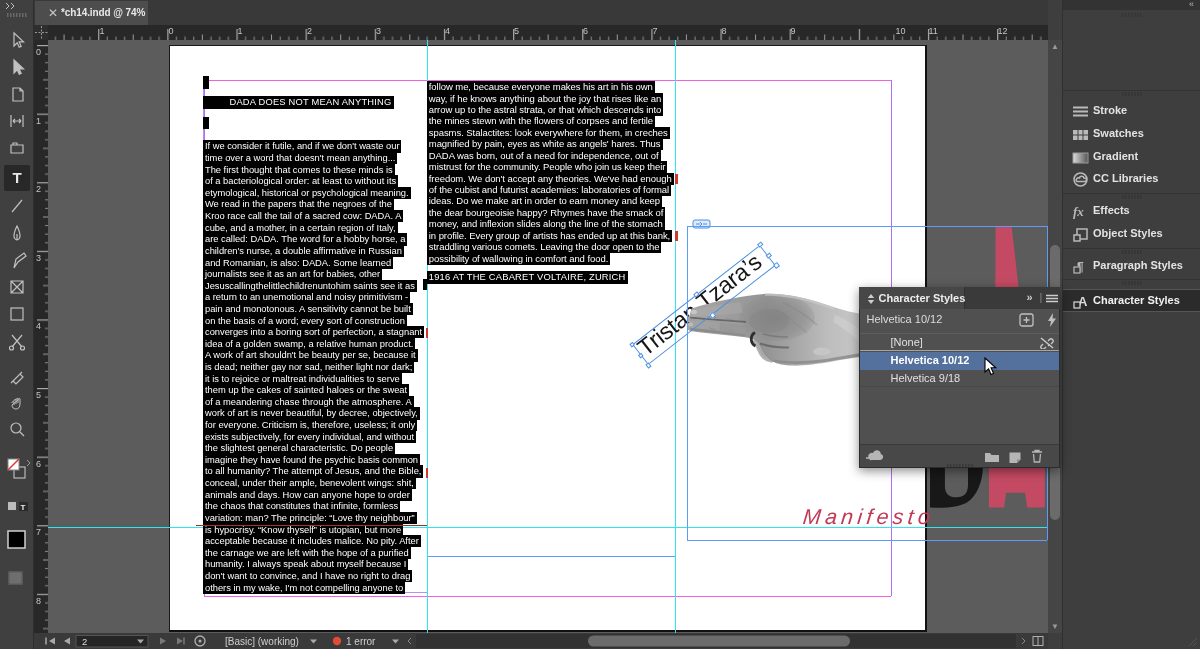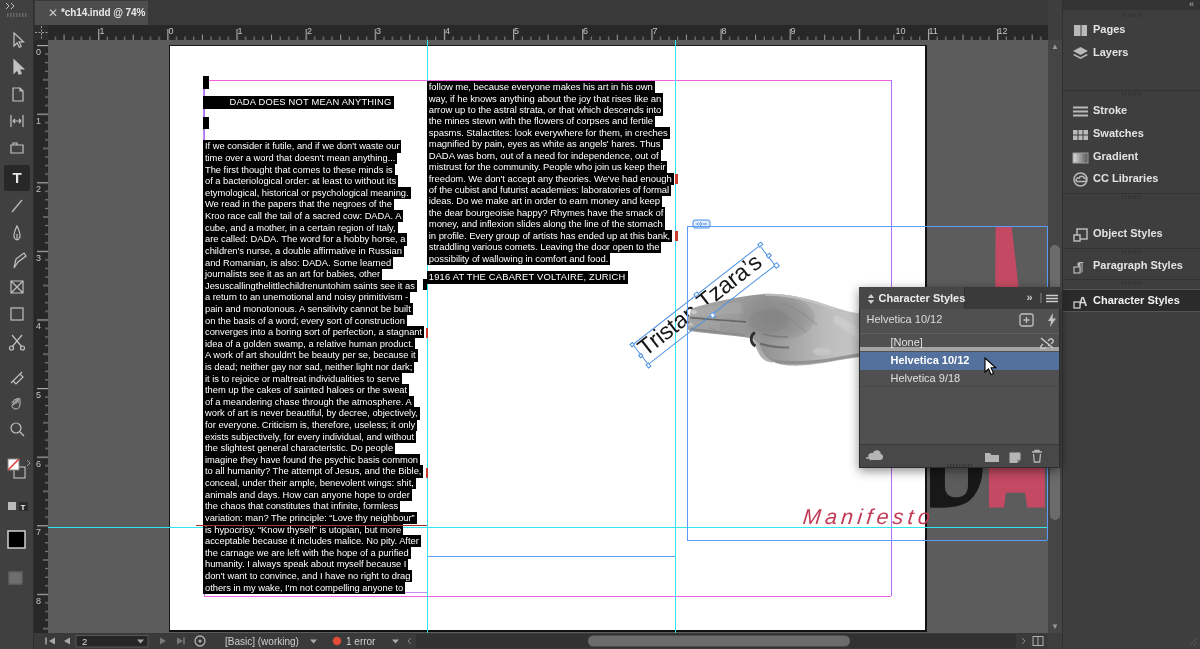--- a/index.html
+++ b/index.html
@@ -411,34 +411,20 @@
     </svg>
     <div style="position:absolute;left:4px;top:165px;width:26px;height:26px;background:#282828;border-radius:2px;"></div>
     <div style="position:absolute;left:4px;top:165px;width:26px;height:26px;color:#e8e8e8;font-size:15px;font-weight:bold;text-align:center;line-height:25px;">T</div>
   </div>
   <div class="abs" id="dock">
     <div style="position:absolute;left:0;top:0;width:138px;height:10px;background:#333;"></div>
     <div style="position:absolute;right:6px;top:-1px;color:#b5b5b5;font-size:9px;">«</div>
     <svg style="position:absolute;left:59px;top:13px;" width="20" height="4">
         <path d="M0 1 h20 M0 3 h20" stroke="#2d2d2d" stroke-dasharray="1.5,1.5"></path>
       </svg>
-    <div class="drow" style="top:19px;">
-        <svg width="17" height="17">
-          <path d="M2 3 h7 v11 h-7 z M9 3 h6 v11 h-6 z" fill="#b9b9b9"></path>
-          <path d="M9 3 v11" stroke="#3e3e3e"></path>
-        </svg>
-        <span class="lbl">Pages</span>
-      </div>
-    <div class="drow" style="top:42px;">
-        <svg width="17" height="17">
-          <path d="M8.5 2 L16 6 8.5 10 1 6 Z" fill="#b9b9b9"></path>
-          <path d="M2.5 9 L8.5 12.2 14.5 9 L16 10 8.5 14 1 10 Z" fill="#b9b9b9"></path>
-        </svg>
-        <span class="lbl">Layers</span>
-      </div>
     <div class="dsep" style="top:90px;"></div>
     <svg style="position:absolute;left:59px;top:92px;" width="20" height="4">
         <path d="M0 1 h20 M0 3 h20" stroke="#2d2d2d" stroke-dasharray="1.5,1.5"></path>
       </svg>
     <div class="drow" style="top:122.5px;">
         <svg width="17" height="17">
           <rect x="1" y="4" width="15" height="10" fill="#b9b9b9"></rect>
           <path d="M1 9 h15 M6 4 v10 M11 4 v10" stroke="#3e3e3e"></path>
         </svg>
         <span class="lbl">Swatches</span>
@@ -467,20 +453,26 @@
             <circle cx="8.5" cy="8.5" r="6.5"></circle>
             <path d="M5 10.5 c-2-1.5 0-4.5 2.5-3.5 c0-2.5 4-2.5 4.5 0 c2.5-.5 3.5 3 1 3.5 z"></path>
           </g>
         </svg>
         <span class="lbl">CC Libraries</span>
       </div>
     <div class="dsep" style="top:193px;"></div>
     <svg style="position:absolute;left:59px;top:195px;" width="20" height="4">
         <path d="M0 1 h20 M0 3 h20" stroke="#2d2d2d" stroke-dasharray="1.5,1.5"></path>
       </svg>
+    <div class="drow" style="top:199.5px;">
+        <svg width="17" height="17">
+          <text x="1" y="13" font-size="13" font-style="italic" fill="#b9b9b9" font-family="Liberation Serif">fx</text>
+        </svg>
+        <span class="lbl">Effects</span>
+      </div>
     <div class="drow" style="top:222.5px;">
         <svg width="17" height="17">
           <rect x="5" y="3" width="10" height="10" fill="none" stroke="#b9b9b9" stroke-width="1.5"></rect>
           <rect x="2" y="9" width="6" height="6" fill="#3e3e3e" stroke="#b9b9b9" stroke-width="1.5"></rect>
         </svg>
         <span class="lbl">Object Styles</span>
       </div>
     <div class="dsep" style="top:248px;"></div>
     <svg style="position:absolute;left:59px;top:250px;" width="20" height="4">
         <path d="M0 1 h20 M0 3 h20" stroke="#2d2d2d" stroke-dasharray="1.5,1.5"></path>
@@ -521,21 +513,21 @@
         <path d="M0 1.5 h12 M0 4.5 h12 M0 7.5 h12" stroke="#cdcdcd" stroke-width="1.4"></path>
       </svg>
     <div style="position:absolute;left:7px;top:25px;font-size:11px;color:#dcdcdc;">Helvetica 10/12</div>
     <svg style="position:absolute;left:159px;top:25px;" width="16" height="15">
         <rect x="1" y="1" width="13" height="12" rx="2" fill="none" stroke="#c0c0c0" stroke-width="1.3"></rect>
         <path d="M7.5 4 v6 M4.5 7 h6" stroke="#c0c0c0" stroke-width="1.3"></path>
       </svg>
     <svg style="position:absolute;left:186px;top:24px;" width="12" height="16">
         <path d="M7 1 L2 9 h3 L4 15 L10 6.5 h-3.4 z" fill="#c0c0c0"></path>
       </svg>
-    <div style="position:absolute;left:0;top:45px;width:199.5px;height:18px;border-top:1px solid #5e5e5e;border-bottom:4px solid #a3a3a3;">
+    <div style="position:absolute;left:0;top:45px;width:199.5px;height:18px;border-top:1px solid #5e5e5e;border-bottom:1px solid #a3a3a3;">
       <span style="position:absolute;left:31px;top:2px;font-size:11px;color:#e0e0e0;">[None]</span>
       <svg style="position:absolute;left:180px;top:3px;" width="14" height="12">
           <g stroke="#c9c9c9" fill="none" stroke-width="1.3">
             <path d="M3 7 l-1.5 1.5 a2.1 2.1 0 0 0 3 3 L6 10 M8 9 l1.5-1.5 M11 7 l1.5-1.5 a2.1 2.1 0 0 0 -3-3 L8 4"></path>
             <path d="M1 1 l12 10" stroke-width="1.5"></path>
           </g>
         </svg>
     </div>
     <div style="position:absolute;left:0;top:64px;width:199.5px;height:17.5px;background:#54719e;">
       <span style="position:absolute;left:31px;top:2px;font-size:11px;font-weight:bold;color:#fff;">Helvetica 10/12</span>

